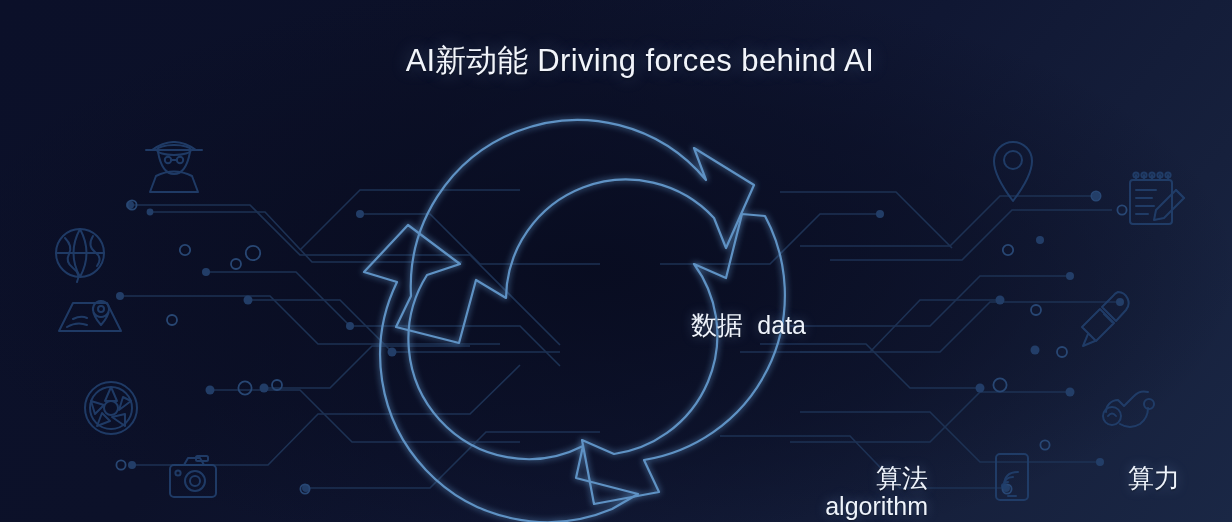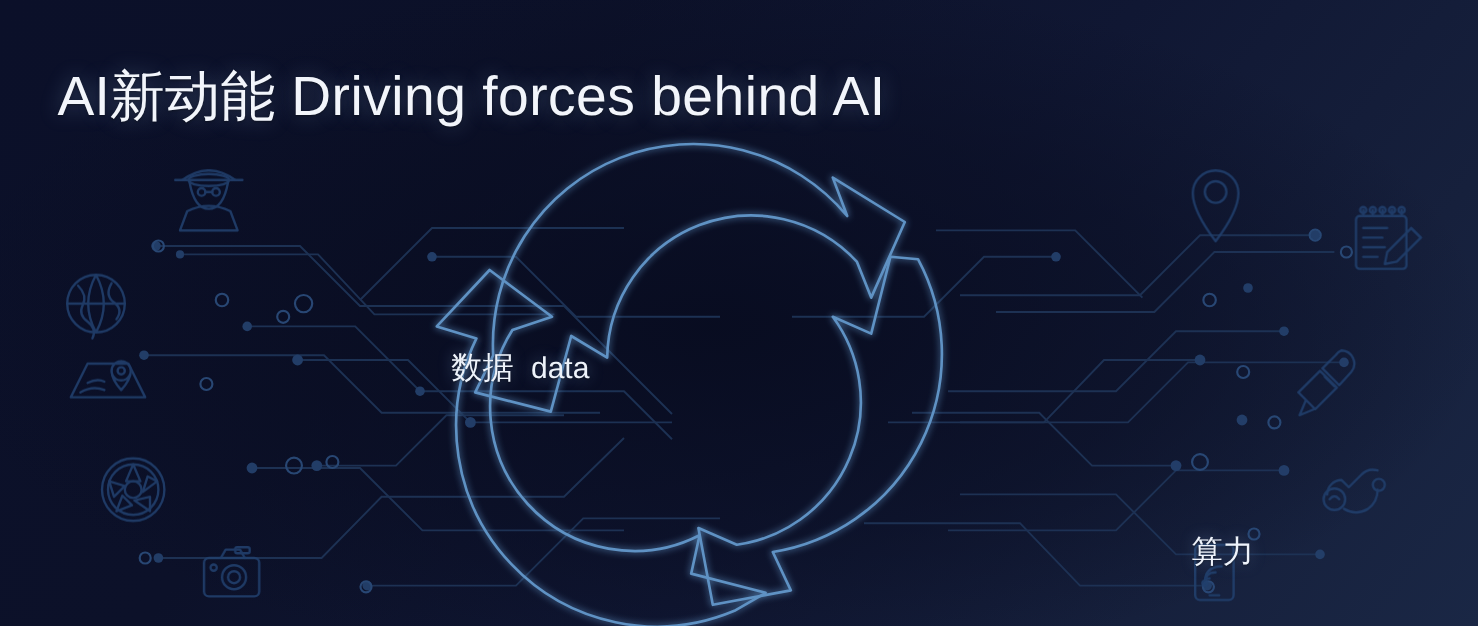--- a/index.html
+++ b/index.html
@@ -26,22 +26,23 @@
     pointer-events: none;
   }
   .circuit svg { display: block; width: 100%; height: 100%; }
 
   
   .title {
     position: absolute;
     left: 0;
     right: 0;
     top: 19px;
+    text-align: center;
     color: #f2f5fb;
-    font-size: 46px;
+    font-size: 31px;
     font-weight: 400;
     letter-spacing: 0.4px;
     white-space: nowrap;
     text-shadow: 0 0 18px rgba(150,185,235,0.33), 0 1px 2px rgba(0,0,0,0.5);
     padding-left: 48px;
   }
   .title .cn { letter-spacing: 0px; }
 
   
   .cycle {
@@ -49,24 +50,25 @@
     left: 376px;
     top: 128px;
     width: 430px;
     height: 394px;
   }
   .cycle svg { display: block; width: 100%; height: 100%; overflow: visible; }
 
   .cycle-label {
     position: absolute;
     color: #eef3fb;
-    text-align: left;
+    text-align: right;
     white-space: nowrap;
     text-shadow: 0 0 12px rgba(130,170,225,0.42), 0 1px 2px rgba(0,0,0,0.55);
     pointer-events: none;
+    margin-top: 19px;
   }
   .cycle-label .cn {
     display: block;
     font-size: 26px;
     font-weight: 400;
     line-height: 1.08;
   }
   .cycle-label .en {
     display: block;
     font-size: 25px;
@@ -75,21 +77,21 @@
   }
   .label-data {
     left: 0; right: 0;
     top: 163px;
   }
   .label-data .row { font-size: 26px; }
   .label-data .row .en { display: inline; font-size: 25px; }
   .label-data .row .cn { display: inline; font-size: 26px; }
 
   .label-algorithm { left: 372px; top: 317px; width: 180px; }
-  .label-power     { left: 617px; top: 317px; width: 212px; }
+  .label-power     { left: 592px; top: 317px; width: 212px; }
 </style>
 </head>
 <body>
 
 <div class="slide">
 
   <div class="circuit">
     <svg viewBox="0 0 1232 522" preserveAspectRatio="none" aria-hidden="true">
       <defs>
         <g id="trace-left" fill="none" stroke="#1e3356" stroke-width="1.6">
@@ -326,19 +328,23 @@
                  Z"></path>
       </g>
     </svg>
 
     <div class="cycle-label label-data">
       <span class="row">
         <span class="cn">数据</span><span>&nbsp;&nbsp;</span><span class="en">data</span>
       </span>
     </div>
 
+    <div class="cycle-label label-algorithm">
+      <span class="cn">算法</span>
+      <span class="en">algorithm</span>
+    </div>
 
     <div class="cycle-label label-power">
       <span class="cn">算力</span>
     </div>
   </div>
 
 </div>
 
 </body></html>

